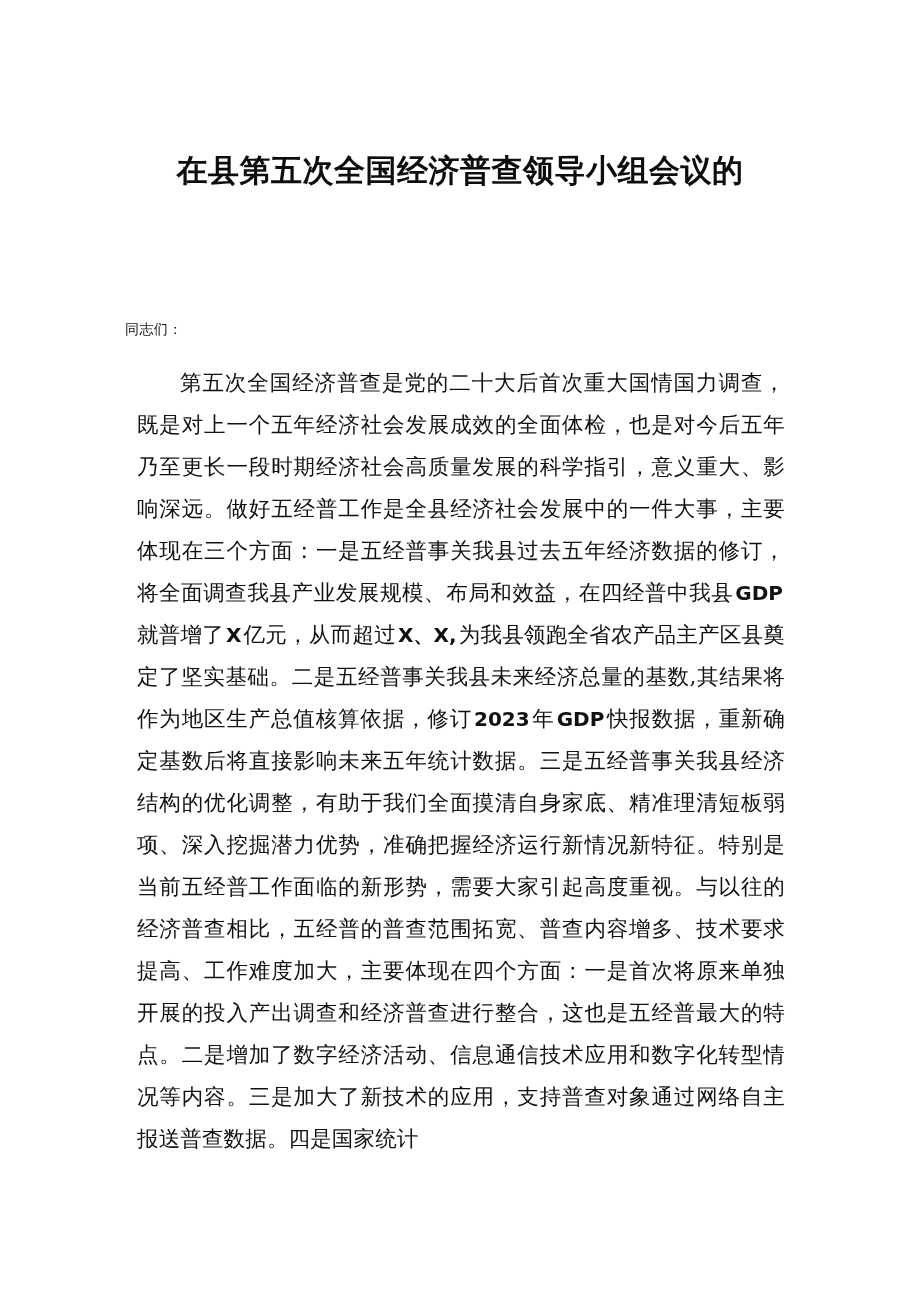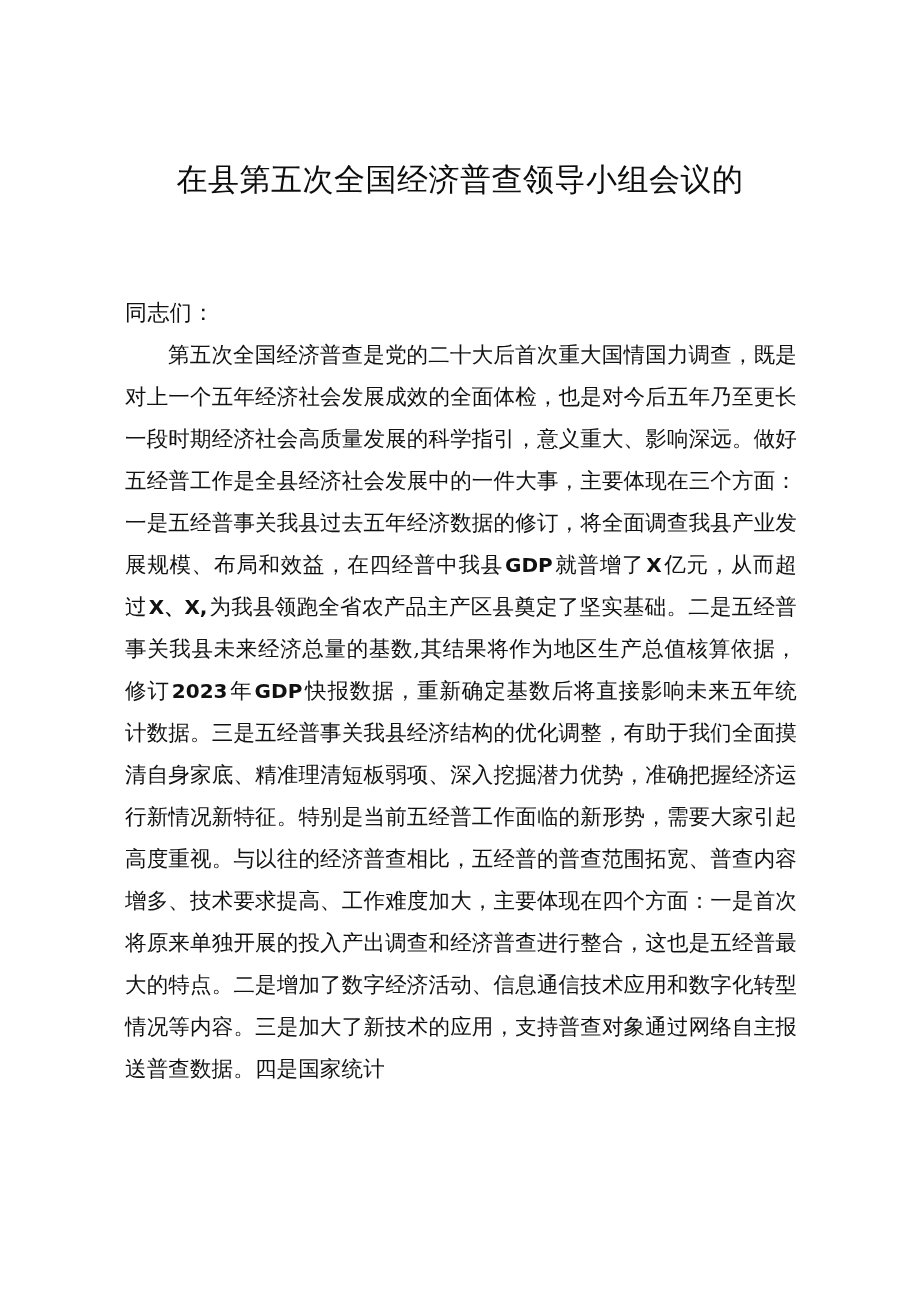--- a/index.html
+++ b/index.html
@@ -21,57 +21,57 @@
     height: 1301px;
     background: #ffffff;
     overflow: hidden;
     box-sizing: border-box;
   }
 
   
   .doc-title {
     position: absolute;
     left: 125px;
-    top: 144px;
+    top: 135px;
     width: 670px;
     text-align: center;
     font-family: "DejaVu Sans", "Liberation Sans", sans-serif;
-    font-weight: 400;
+    font-weight: 700;
     font-size: 31px;
     line-height: 70px;
     letter-spacing: 0.5px;
     color: #0d0d0d;
   }
 
   .doc-title .title-line {
     display: block;
     white-space: nowrap;
   }
 
   
   .doc-body {
     position: absolute;
     left: 125px;
     top: 292px;
     width: 672px;
   }
 
   .salutation {
-    font-size: 22px;
+    font-size: 14px;
     line-height: 42px;
     letter-spacing: 0.4px;
-    margin: 0 0 0 0;
+    margin: 16px 0 0 0;
     white-space: nowrap;
   }
 
   .para {
     font-size: 21.5px;
     line-height: 42px;
     letter-spacing: 0.15px;
-    margin: 0;
+    margin: 12px;
     text-align: justify;
     text-align-last: left;
     text-justify: inter-character;
     text-indent: 2em;
     word-break: break-all;
   }
 
   
   .lat {
     font-family: "DejaVu Sans", "Liberation Sans", sans-serif;

